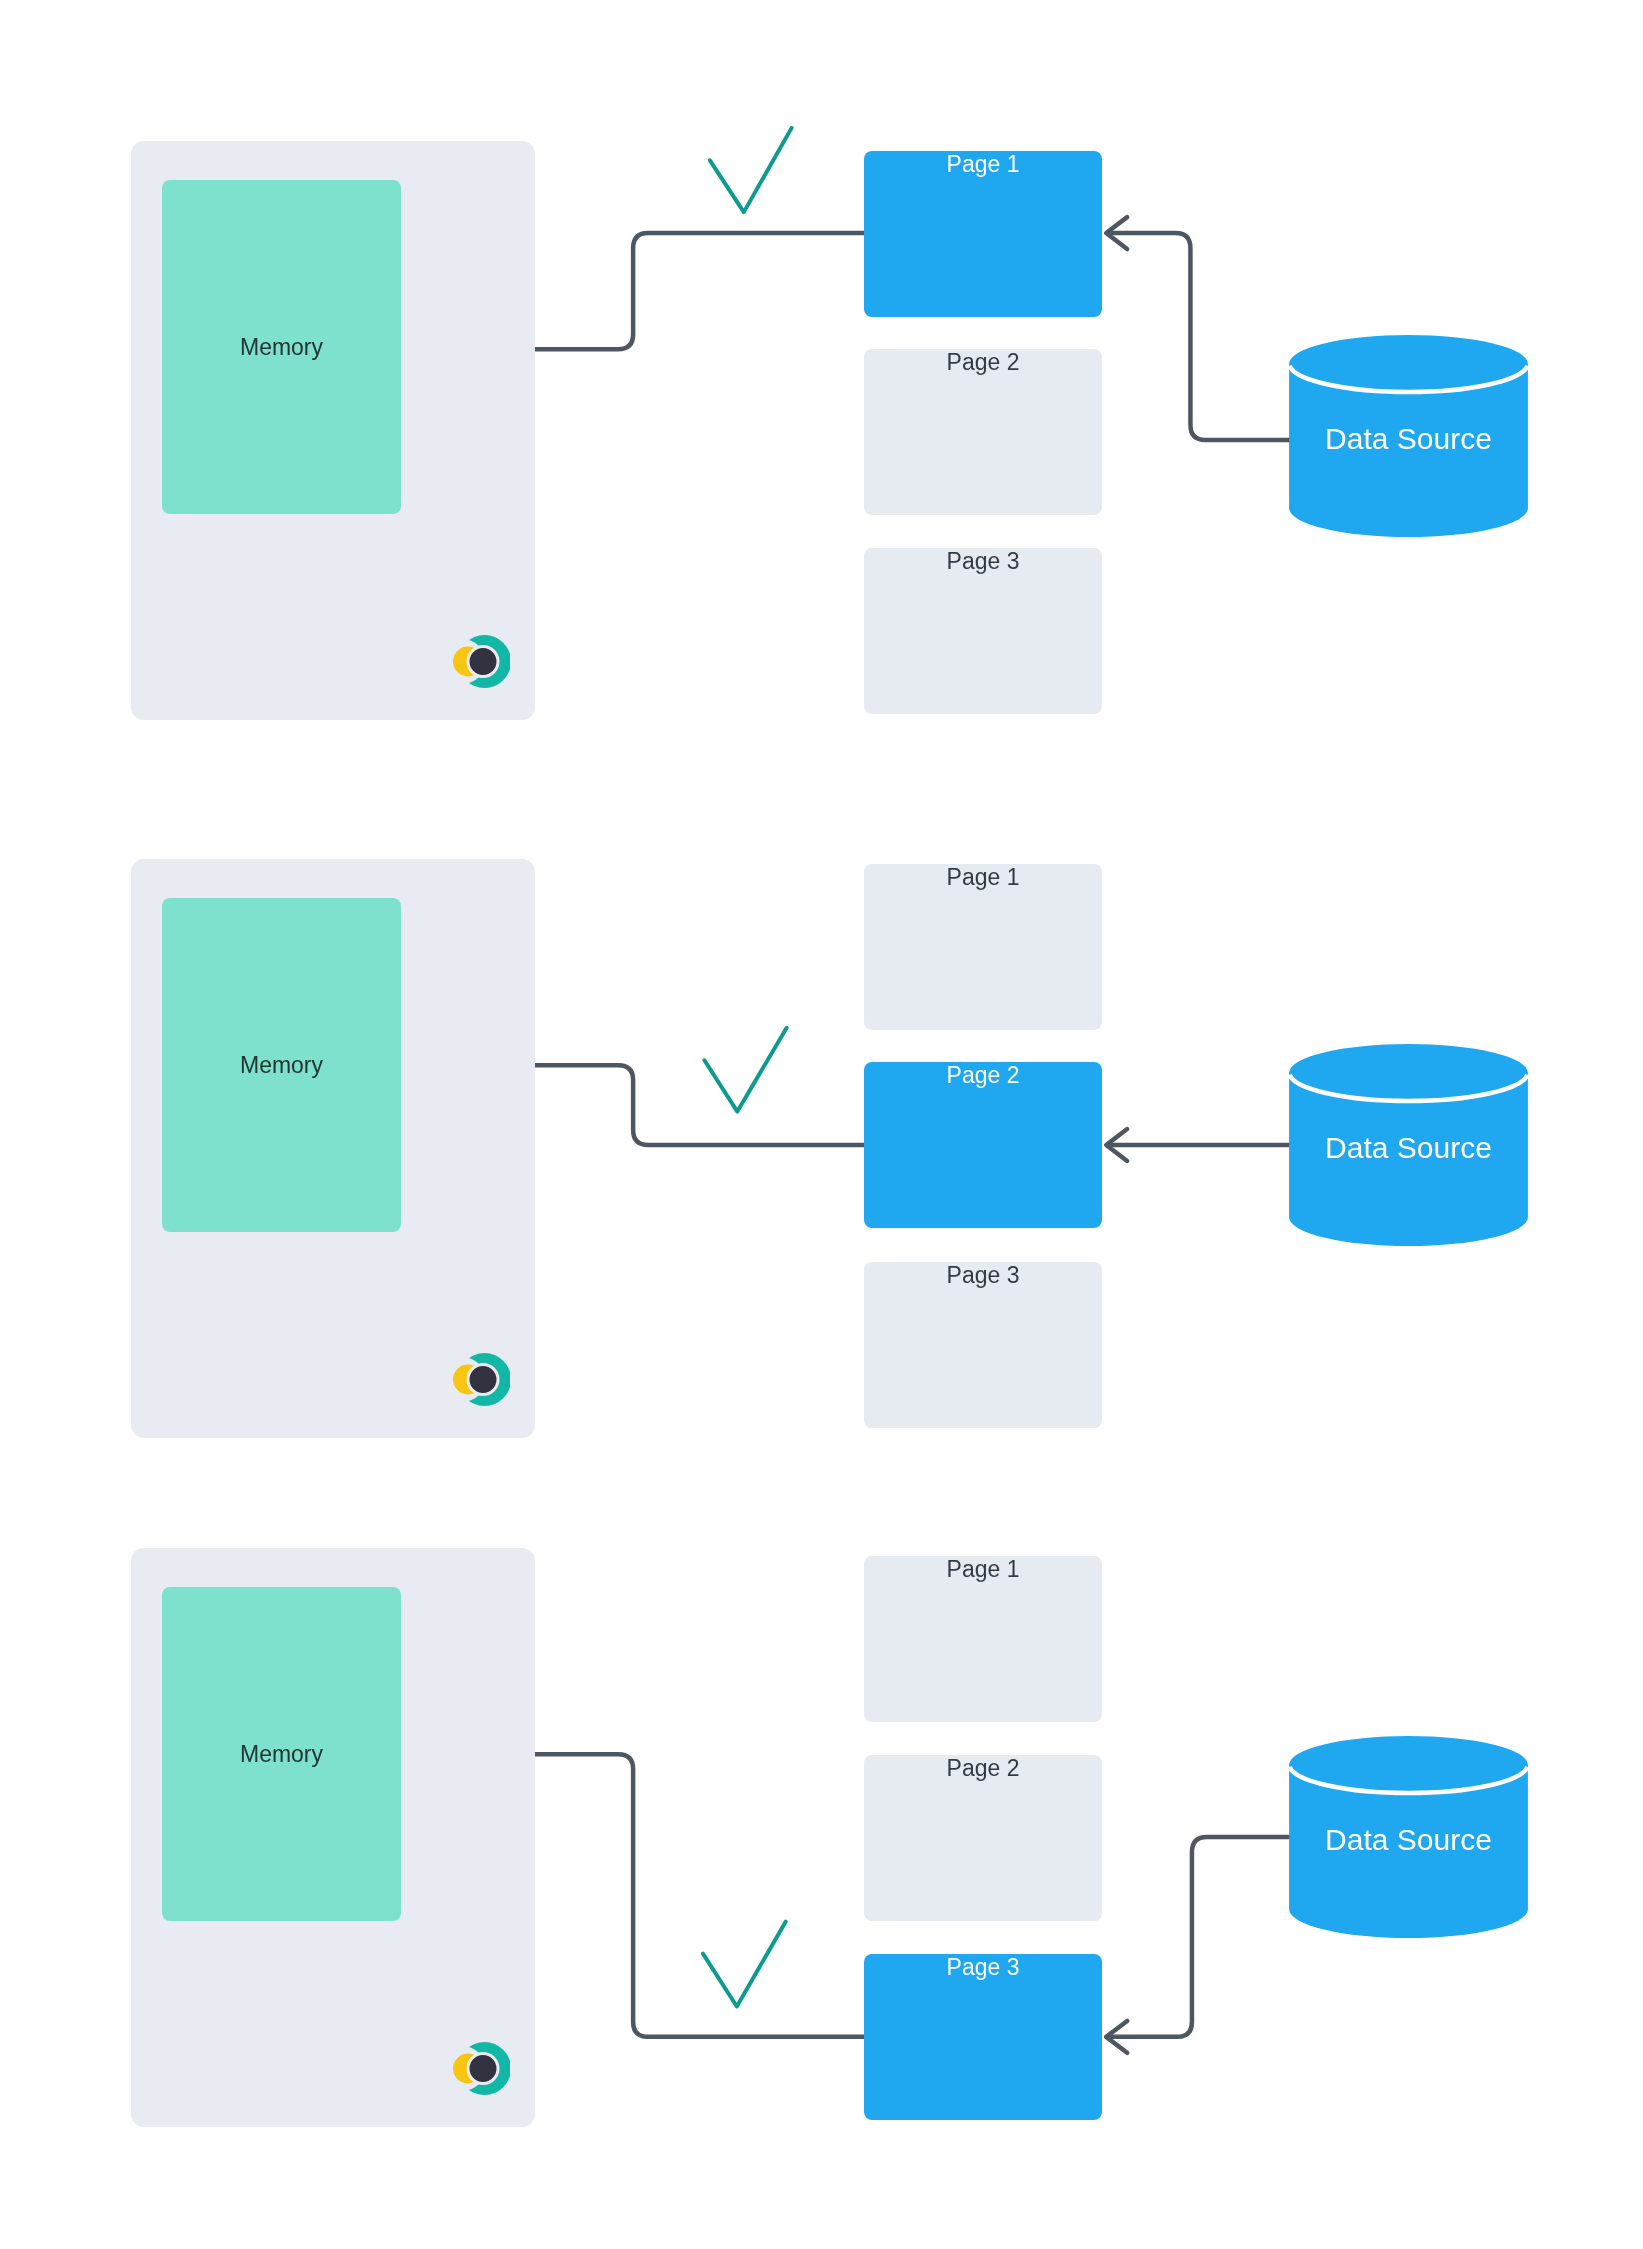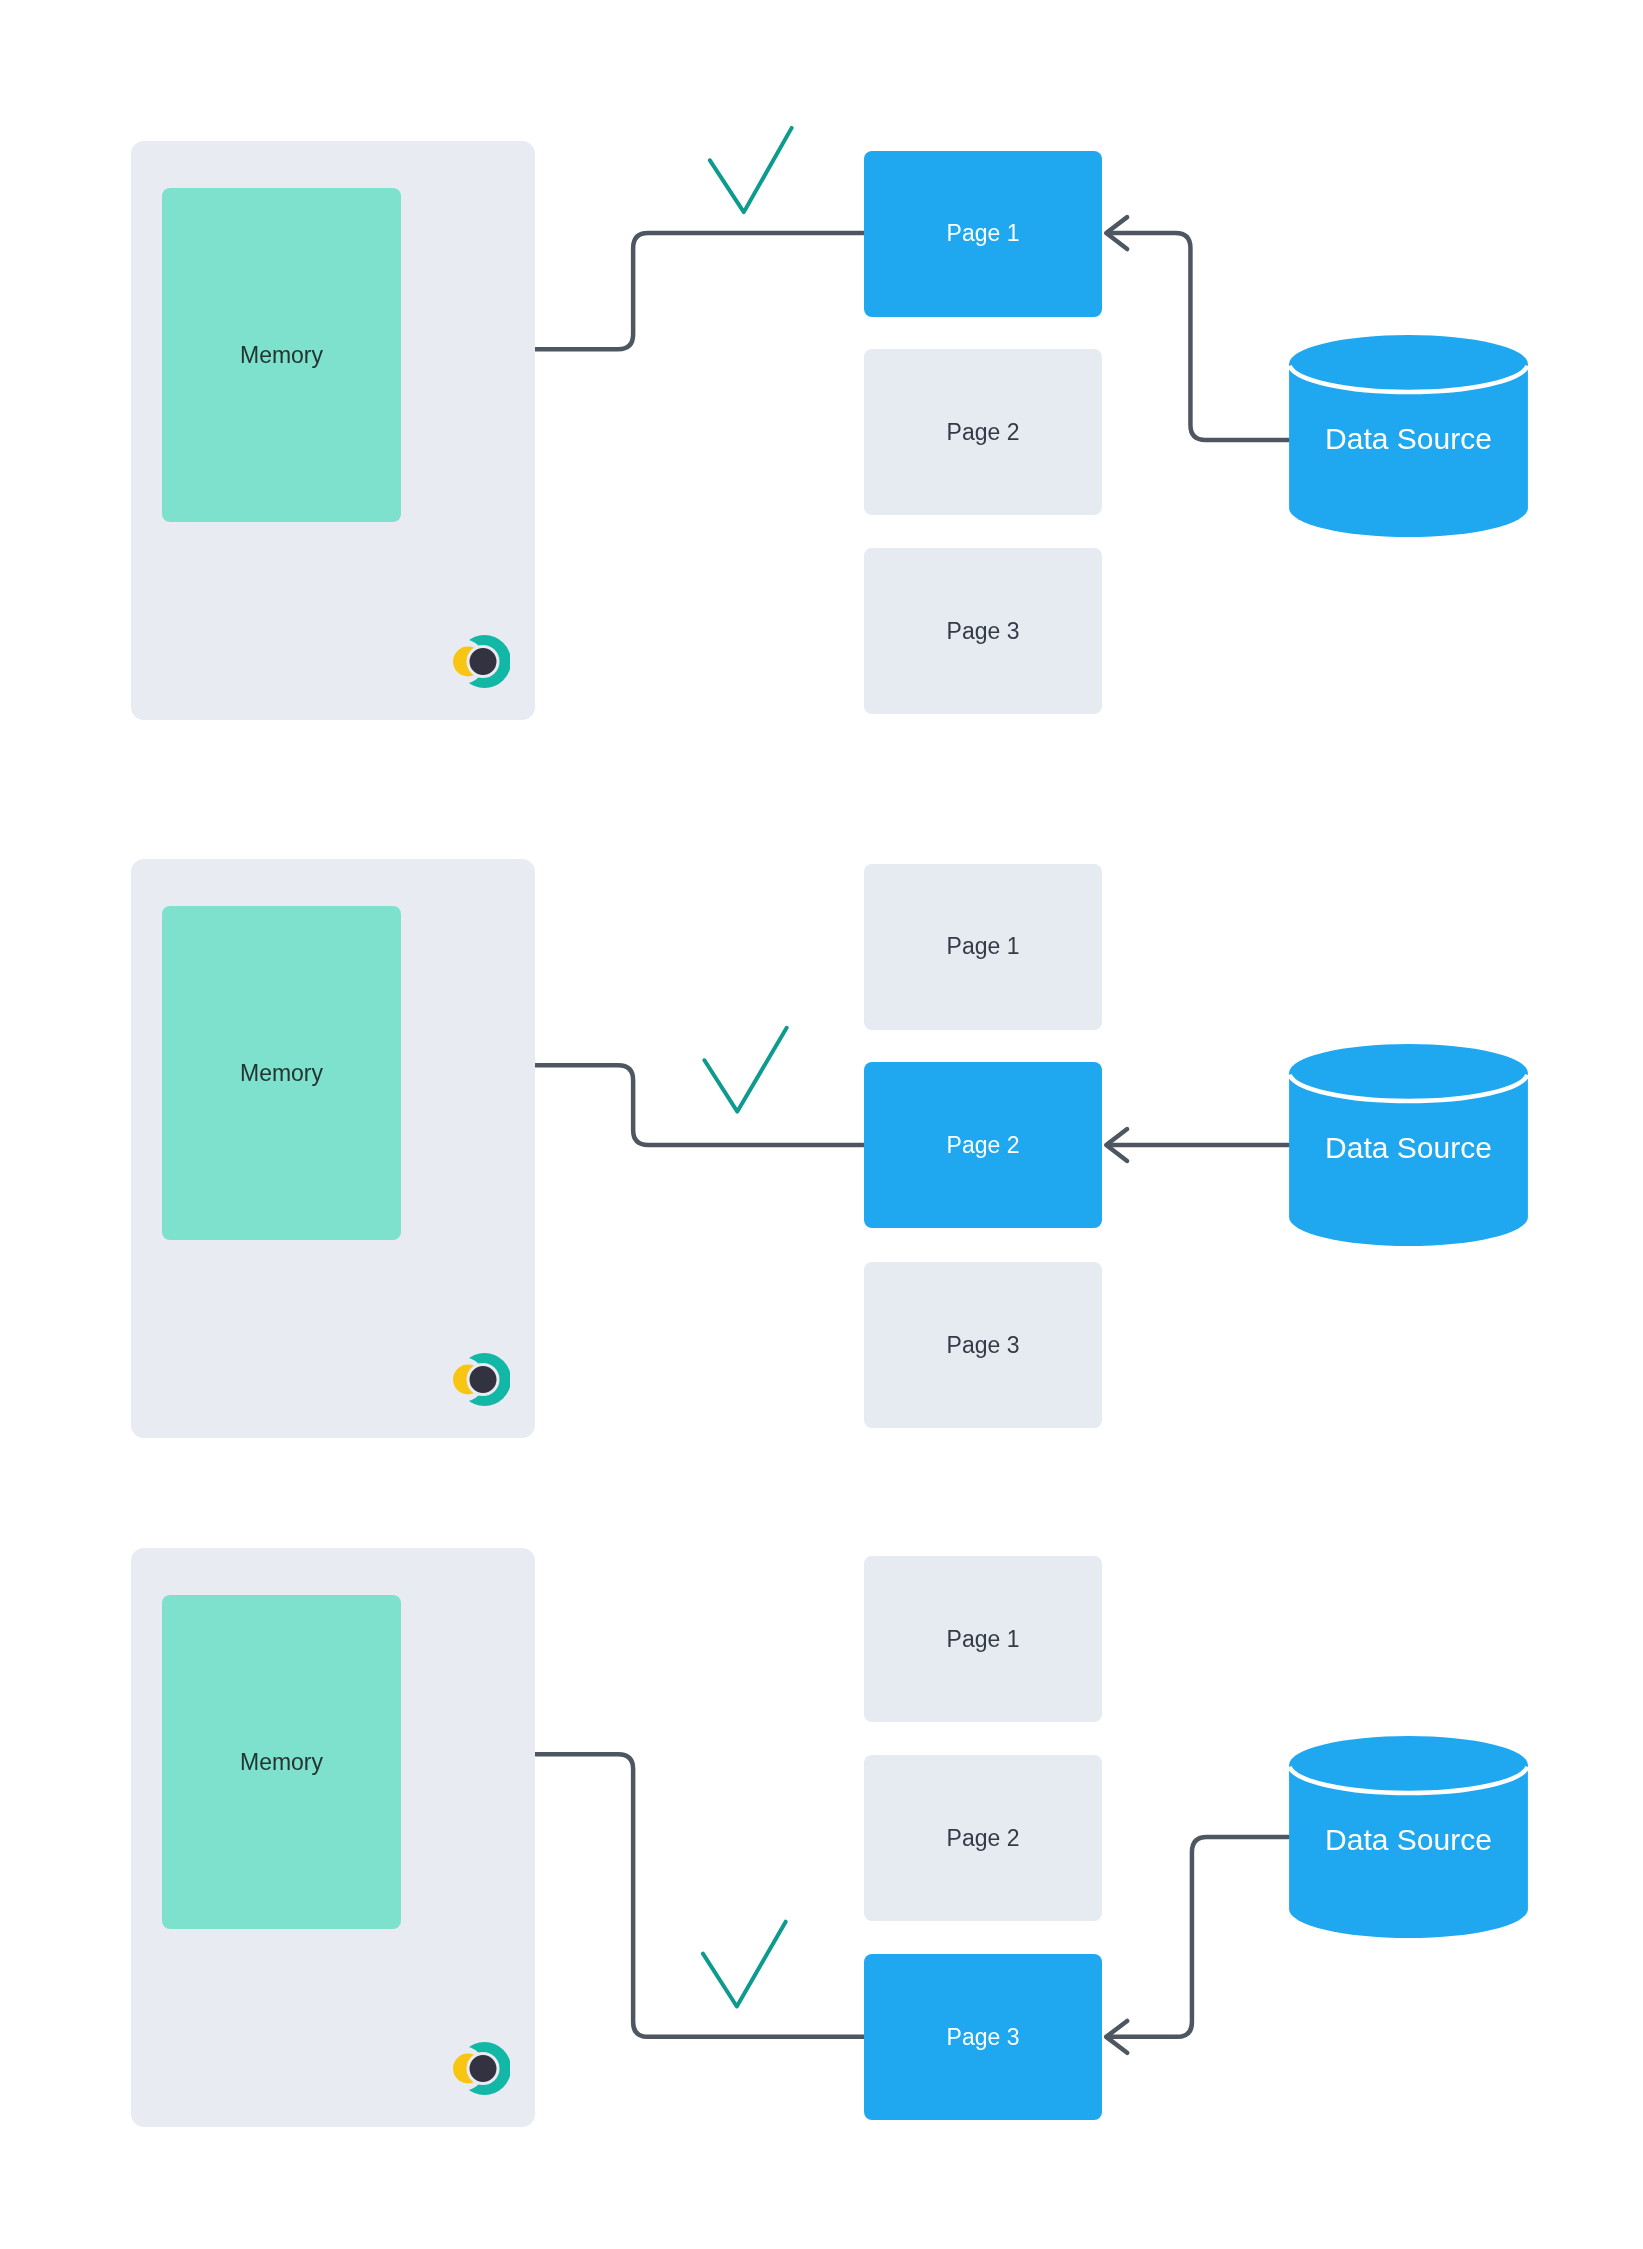--- a/index.html
+++ b/index.html
@@ -19,27 +19,27 @@
   }
   .row{position:absolute;left:131px;width:1422px;height:608px;}
   .mem-container{
     position:absolute;left:0;top:0;width:404px;height:579px;
     background:var(--container-bg);border-radius:13px;
   }
   .mem-box{
     position:absolute;left:31px;top:39px;width:239px;height:334px;
     background:var(--memory-teal);border-radius:8px;
     display:flex;align-items:center;justify-content:center;
-    font-size:23px;color:#233530;margin-top:8px;
+    font-size:23px;color:#233530;
   }
   .logo{position:absolute;left:322px;top:493px;width:57px;height:55px;}
   .page{
     position:absolute;left:733px;width:238px;height:166px;
     background:var(--page-bg);border-radius:8px;
-    display:flex;align-items:center;justify-content:center;
+    display:flex;justify-content:center;
     font-size:23px;color:#333B47;
   }
   .page.active{background:var(--active-blue);color:var(--text-light);}
   .cyl{position:absolute;left:1158px;width:239px;height:202px;}
   .cyl svg{position:absolute;left:0;top:0;}
   .cyl-label{
     position:absolute;left:0;top:87px;width:100%;text-align:center;
     font-size:30px;color:var(--text-light);
   }
   .deco{position:absolute;left:0;top:-50px;width:1422px;height:658px;pointer-events:none;}

